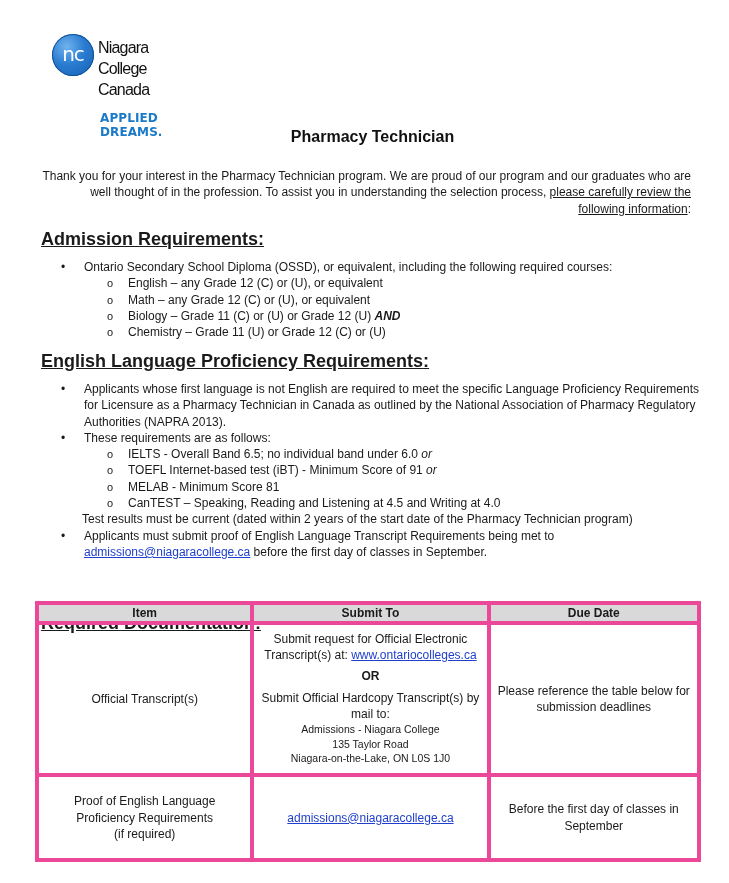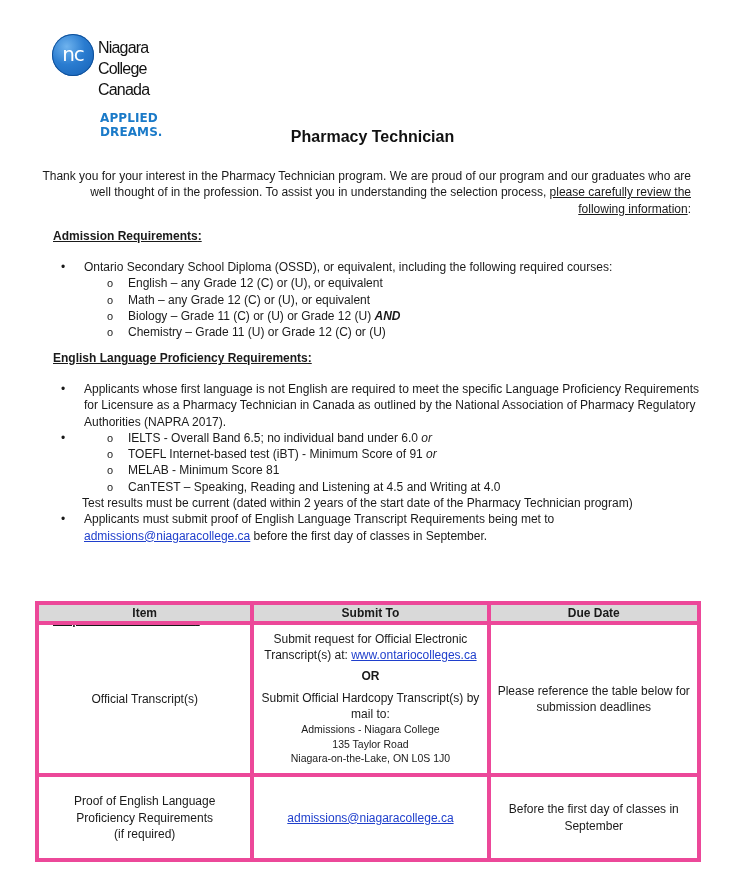--- a/index.html
+++ b/index.html
@@ -17,21 +17,21 @@
     .logo-words div { height: 21px; }
     .logo-tagline { position: absolute; left: 48px; top: 77px; font-family: "DejaVu Sans", sans-serif; font-size: 12px;
       font-weight: bold; color: #1a7ac8; letter-spacing: 0.1px; }
 
     .title { position: absolute; left: 16px; right: 0; top: 128px; text-align: center; font-weight: bold; font-size: 16px; color: #111; }
 
     .para { position: absolute; left: 41px; width: 650px; line-height: 16.3px; font-size: 12px; text-align: right; }
     .intro { top: 168px; }
     u { text-decoration: underline; }
 
-    .heading { position: absolute; left: 53px; font-weight: bold; font-size: 12px; text-decoration: underline; }
+    .heading { position: absolute; left: 41px; font-weight: bold; font-size: 18px; text-decoration: underline; }
     .heading .txt { text-decoration: underline; }
 
     .list { position: absolute; left: 41px; width: 660px; font-size: 12px; line-height: 16.3px; }
     .li { position: relative; padding-left: 43px; }
     .li .bullet { position: absolute; left: 20px; top: 0; }
     .sub { position: relative; padding-left: 87px; }
     .sub .bullet { position: absolute; left: 66px; top: 0; font-size: 11px; }
     .note { padding-left: 41px; }
     a.link { color: #1f3fcc; text-decoration: underline; }
 
@@ -67,22 +67,22 @@
   <div class="li"><span class="bullet">•</span><span>Ontario Secondary School Diploma (OSSD), or equivalent, including the following required courses:</span></div>
   <div class="sub"><span class="bullet">o</span><span>English – any Grade 12 (C) or (U), or equivalent</span></div>
   <div class="sub"><span class="bullet">o</span><span>Math – any Grade 12 (C) or (U), or equivalent</span></div>
   <div class="sub"><span class="bullet">o</span><span>Biology – Grade 11 (C) or (U) or Grade 12 (U) </span><b><i>AND</i></b></div>
   <div class="sub"><span class="bullet">o</span><span>Chemistry – Grade 11 (U) or Grade 12 (C) or (U)</span></div>
 </div>
 
 <div class="heading" style="top:351px;"><span class="txt">English Language Proficiency Requirements</span><span>:</span></div>
 
 <div class="list" style="top:381px;">
-  <div class="li"><span class="bullet">•</span><span>Applicants whose first language is not English are required to meet the specific Language Proficiency Requirements for Licensure as a Pharmacy Technician in Canada as outlined by the National Association of Pharmacy Regulatory Authorities (NAPRA 2017).</span></div>
-  <div class="li"><span class="bullet">•</span></div>
+  <div class="li"><span class="bullet">•</span><span>Applicants whose first language is not English are required to meet the specific Language Proficiency Requirements for Licensure as a Pharmacy Technician in Canada as outlined by the National Association of Pharmacy Regulatory Authorities (NAPRA 2013).</span></div>
+  <div class="li"><span class="bullet">•</span><span>These requirements are as follows:</span></div>
   <div class="sub"><span class="bullet">o</span><span>IELTS - Overall Band 6.5; no individual band under 6.0 </span><i>or</i></div>
   <div class="sub"><span class="bullet">o</span><span>TOEFL Internet-based test (iBT) - Minimum Score of 91 </span><i>or</i></div>
   <div class="sub"><span class="bullet">o</span><span>MELAB - Minimum Score 81</span></div>
   <div class="sub"><span class="bullet">o</span><span>CanTEST – Speaking, Reading and Listening at 4.5 and Writing at 4.0</span></div>
   <div class="note">Test results must be current (dated within 2 years of the start date of the Pharmacy Technician program)</div>
   <div class="li"><span class="bullet">•</span><span>Applicants must submit proof of English Language Transcript Requirements being met to </span><a class="link">admissions@niagaracollege.ca</a><span> before the first day of classes in September.</span></div>
 </div>
 
 <div class="heading" style="top:577px;margin-top:36px;"><span class="txt">Required Documentation</span><span>:</span></div>
 

